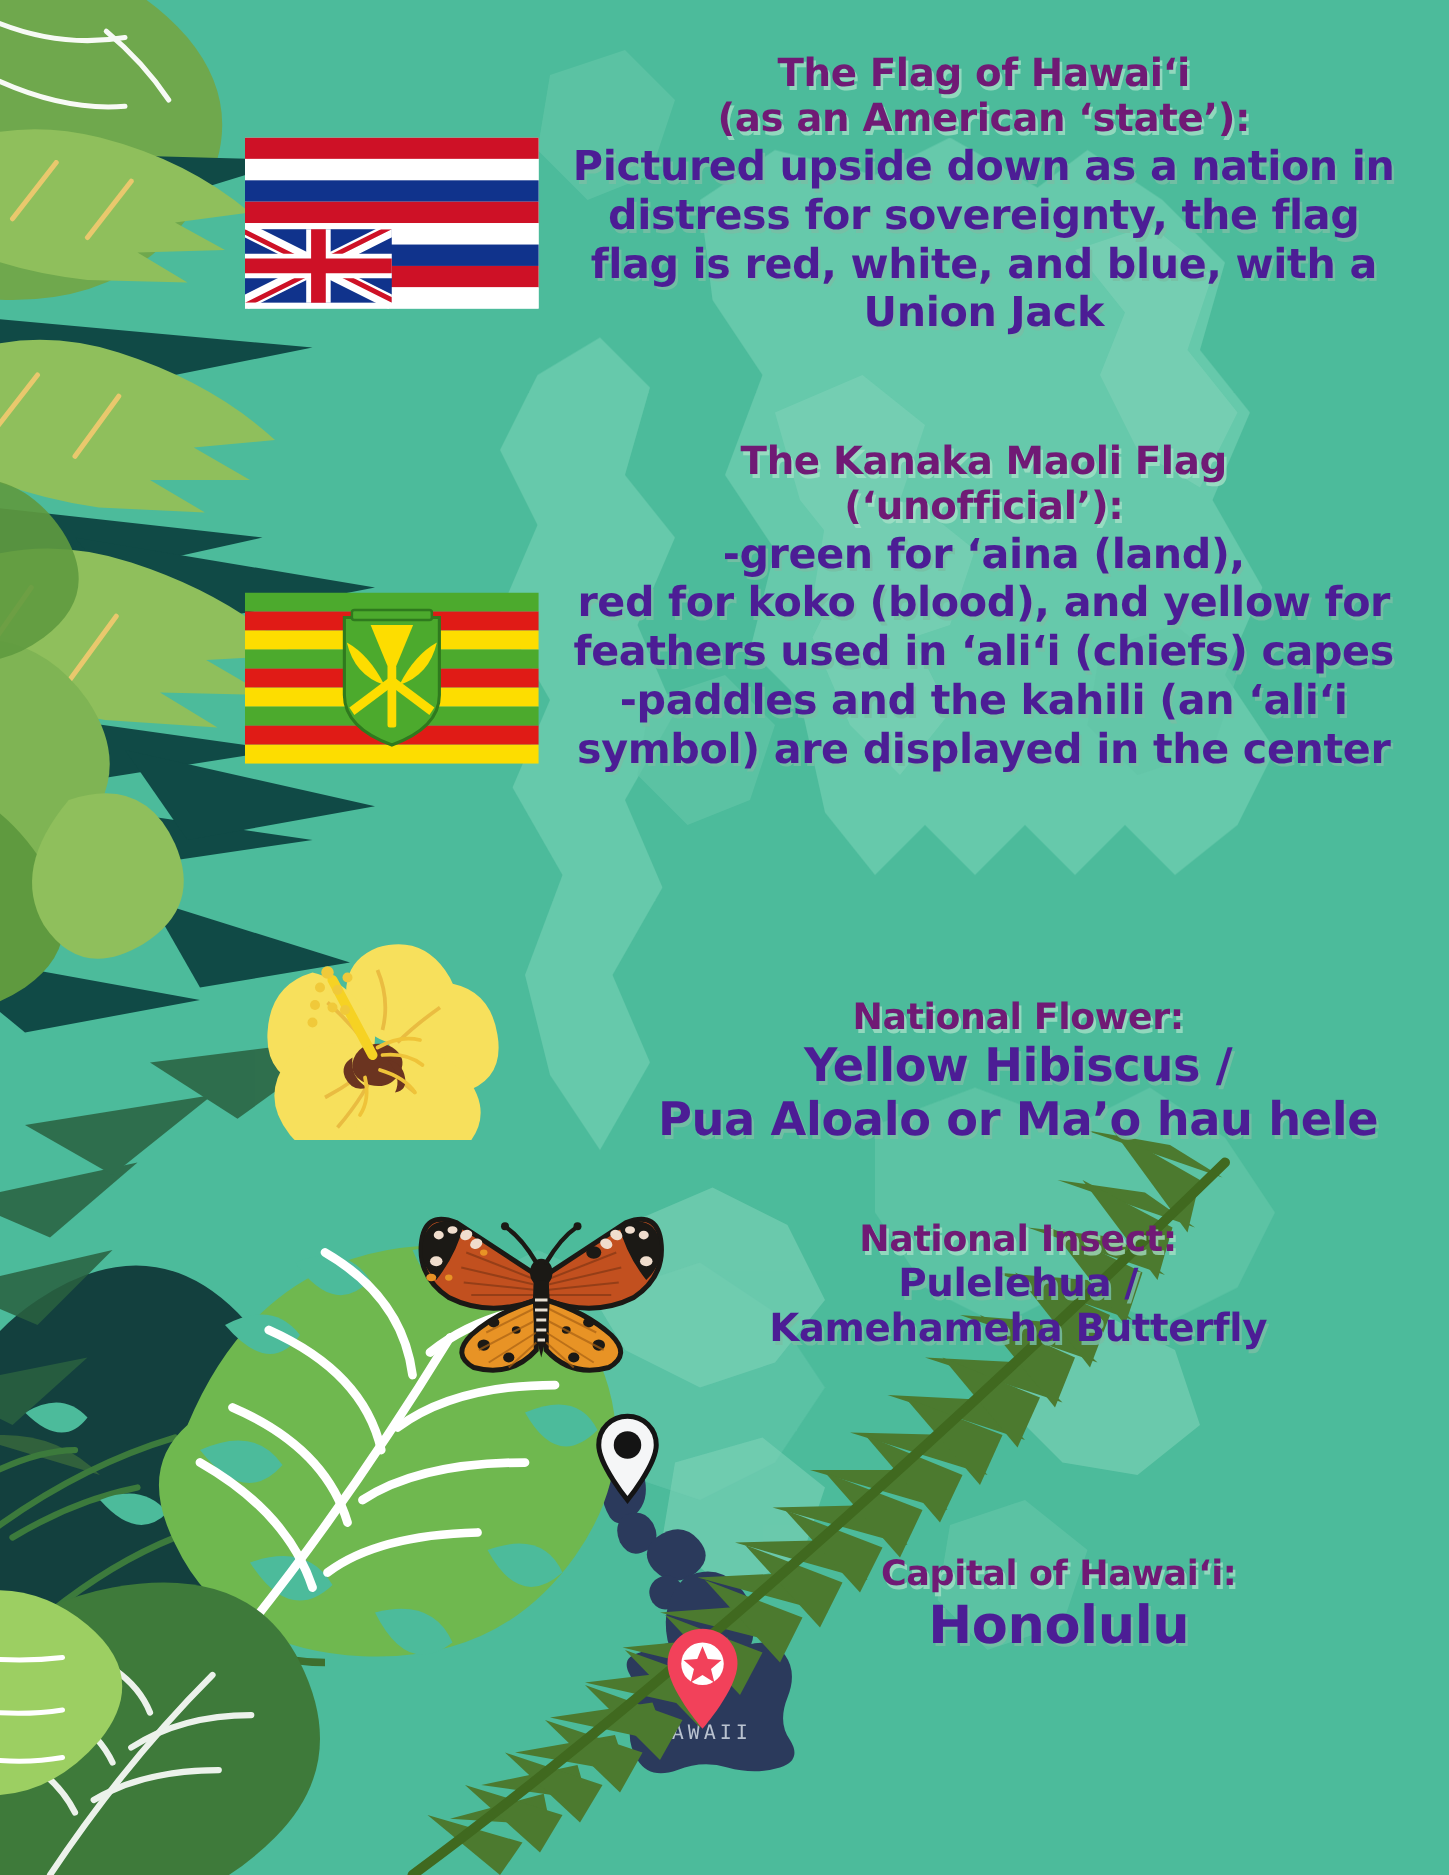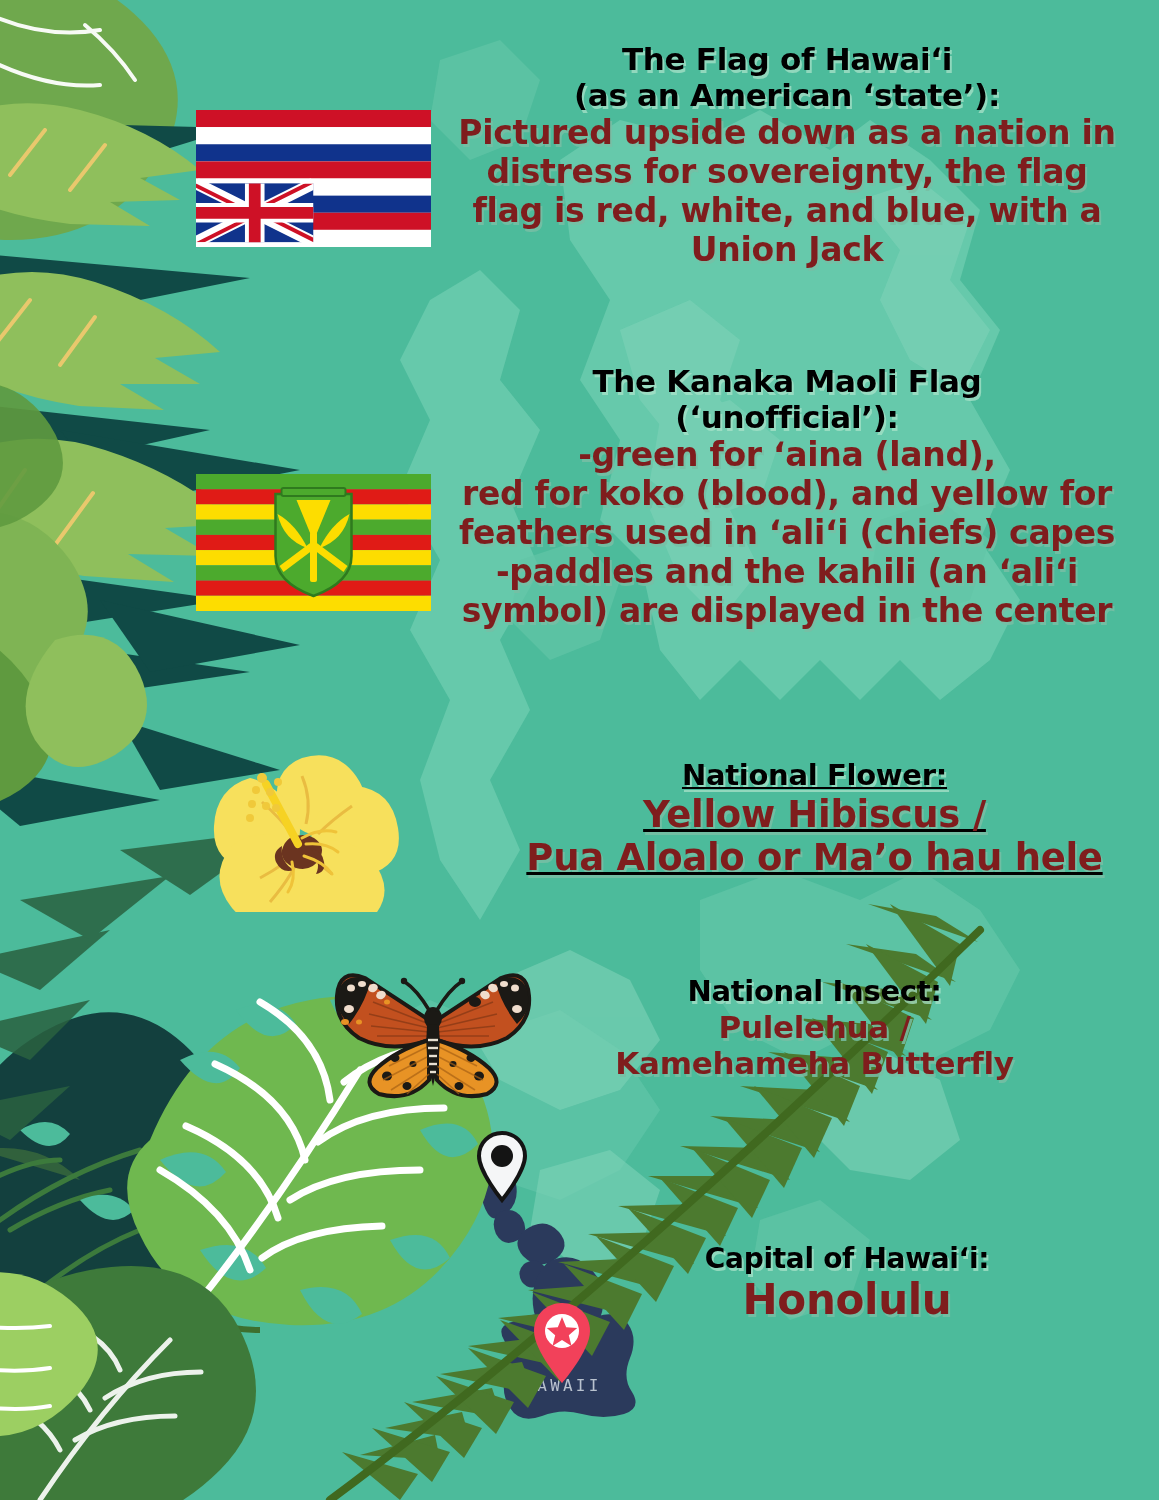--- a/index.html
+++ b/index.html
@@ -18,50 +18,50 @@
 
   
   .text-col{
     position:absolute;
     left:442px; top:0; width:690px; height:1500px;
     z-index:40;
     pointer-events:none;
   }
   .block{position:absolute;width:690px;text-align:center;}
   .hd{
-    color:#000000;
+    color:#701a75;
     font-family:"DejaVu Sans", sans-serif;
     font-weight:700;
     letter-spacing:-0.3px;
     text-shadow:2px 3px 0 rgba(168,226,200,.75);
     line-height:1.16;
   }
   .bd{
-    color:#7f1d1d;
+    color:#4c1d95;
     font-family:"DejaVu Sans", sans-serif;
     font-weight:700;
     letter-spacing:-0.3px;
     text-shadow:2px 3px 0 rgba(120,190,164,.85);
     line-height:1.18;
   }
   .b1-hd{font-size:31px;}
   .b1-bd{font-size:33px;}
   .b2-hd{font-size:31px;}
   .b2-bd{font-size:33px;}
   .b3-hd{font-size:29px;}
   .b3-bd{font-size:37px;}
   .b4-hd{font-size:29px;}
   .b4-bd{font-size:31px;}
   .cap-hd{font-size:28px;}
   .cap-bd{font-size:42px;}
 
   
   #block-state-flag{top:42px;}
-  #block-kanaka-flag{top:352px;margin-top:12px;}
-  #block-flower{left:55px;width:635px;top:759px;text-decoration:underline;}
+  #block-kanaka-flag{top:352px;}
+  #block-flower{left:55px;width:635px;top:797px;}
   #block-insect{left:55px;width:635px;top:975px;}
   #block-capital{left:120px;width:570px;top:1243px;}
 
   .graphic{position:absolute;z-index:35;}
   #state-flag-graphic{left:196px;top:110px;}
   #kanaka-flag-graphic{left:196px;top:474px;}
   #hibiscus-graphic{left:206px;top:752px;}
   #butterfly-graphic{left:325px;top:962px;}
 </style>
 </head>

